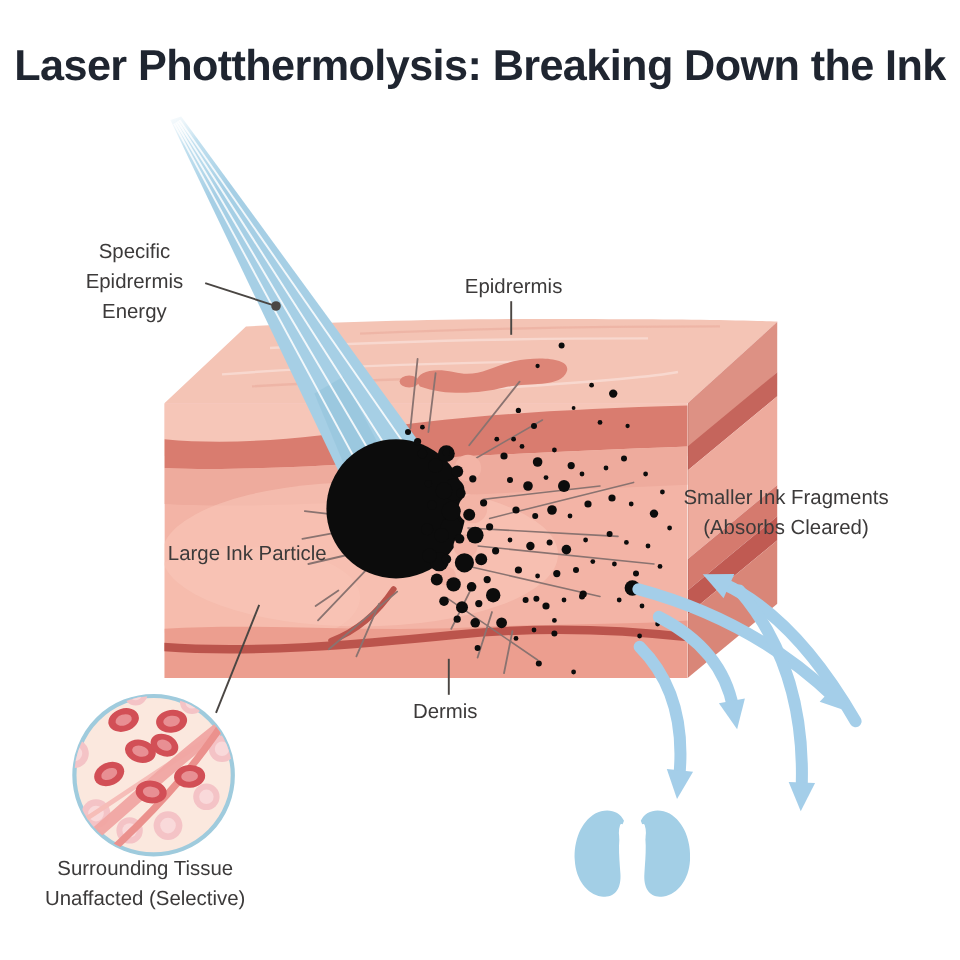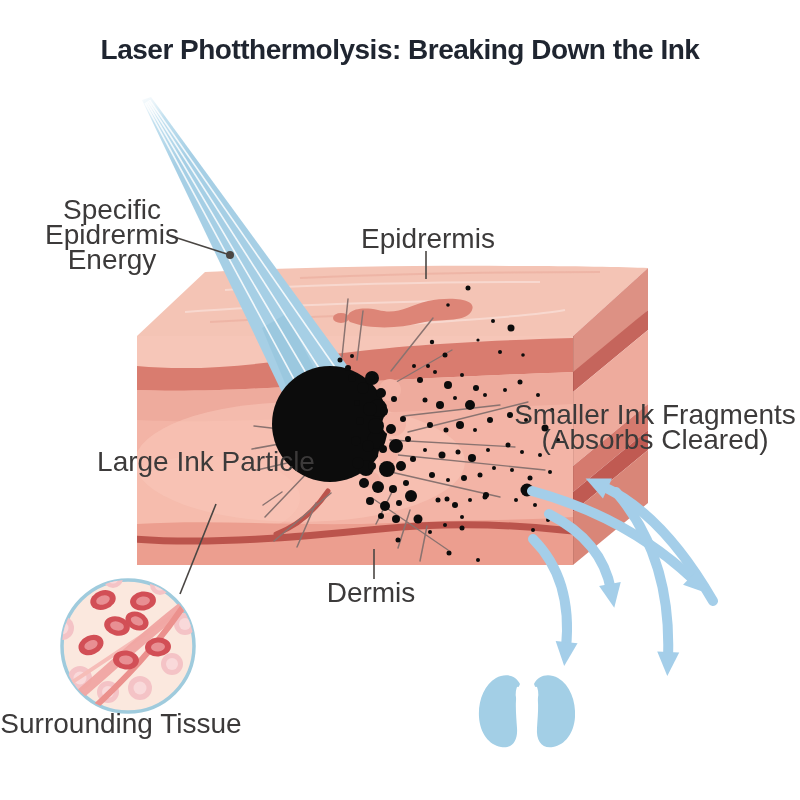--- a/index.html
+++ b/index.html
@@ -5,26 +5,26 @@
   html,body{margin:0;padding:0;}
   body{
     width:800px;height:800px;position:relative;overflow:hidden;
     background:var(--background,#fff);
     font-family:"Liberation Sans", sans-serif;
   }
   .stage{position:absolute;inset:0;}
   svg{position:absolute;left:0;top:0;}
   .title{
     position:absolute;left:0;top:34px;width:800px;text-align:center;
-    font-size:28px;font-weight:700;color:var(--title-text,#1f2530);
+    font-size:36px;font-weight:700;color:var(--title-text,#1f2530);
     letter-spacing:-0.5px;
   }
   .lbl{
     position:absolute;transform:translateX(-50%);text-align:center;
-    font-size:28px;line-height:25px;color:var(--label-text,#3c3a3a);
+    font-size:17px;line-height:25px;color:var(--label-text,#3c3a3a);
     white-space:nowrap;z-index:5;
   }
   
   .skin-top{fill:var(--skin-top);}
   .skin-blob{fill:var(--skin-blob);}
   .epi-light{fill:var(--epidermis-light);}
   .epi-dark{fill:var(--epidermis-dark);}
   .der-mid{fill:var(--dermis-mid);}
   .der-base{fill:var(--dermis-light);}
   .der-low{fill:var(--dermis-low);}
@@ -380,16 +380,17 @@
   <div>Smaller Ink Fragments</div>
   <div>(Absorbs Cleared)</div>
 </div>
 
 <div class="lbl" style="left:371px;top:580px">
   <div>Dermis</div>
 </div>
 
 <div class="lbl" style="left:121px;top:711px">
   <div>Surrounding Tissue</div>
+  <div>Unaffacted (Selective)</div>
 </div>
 
 
 </div>
 
 </body></html>

